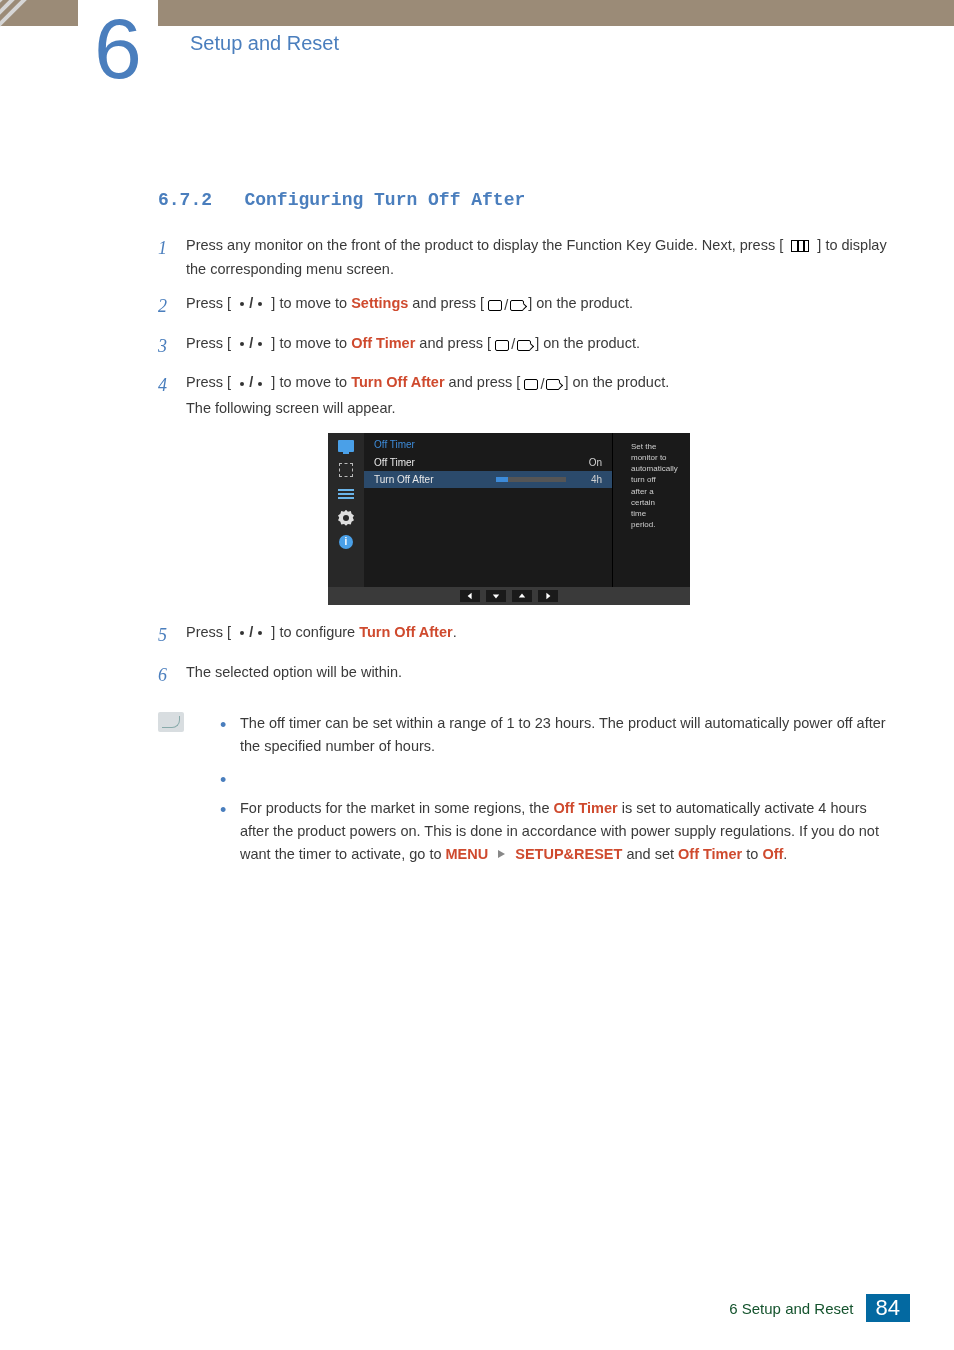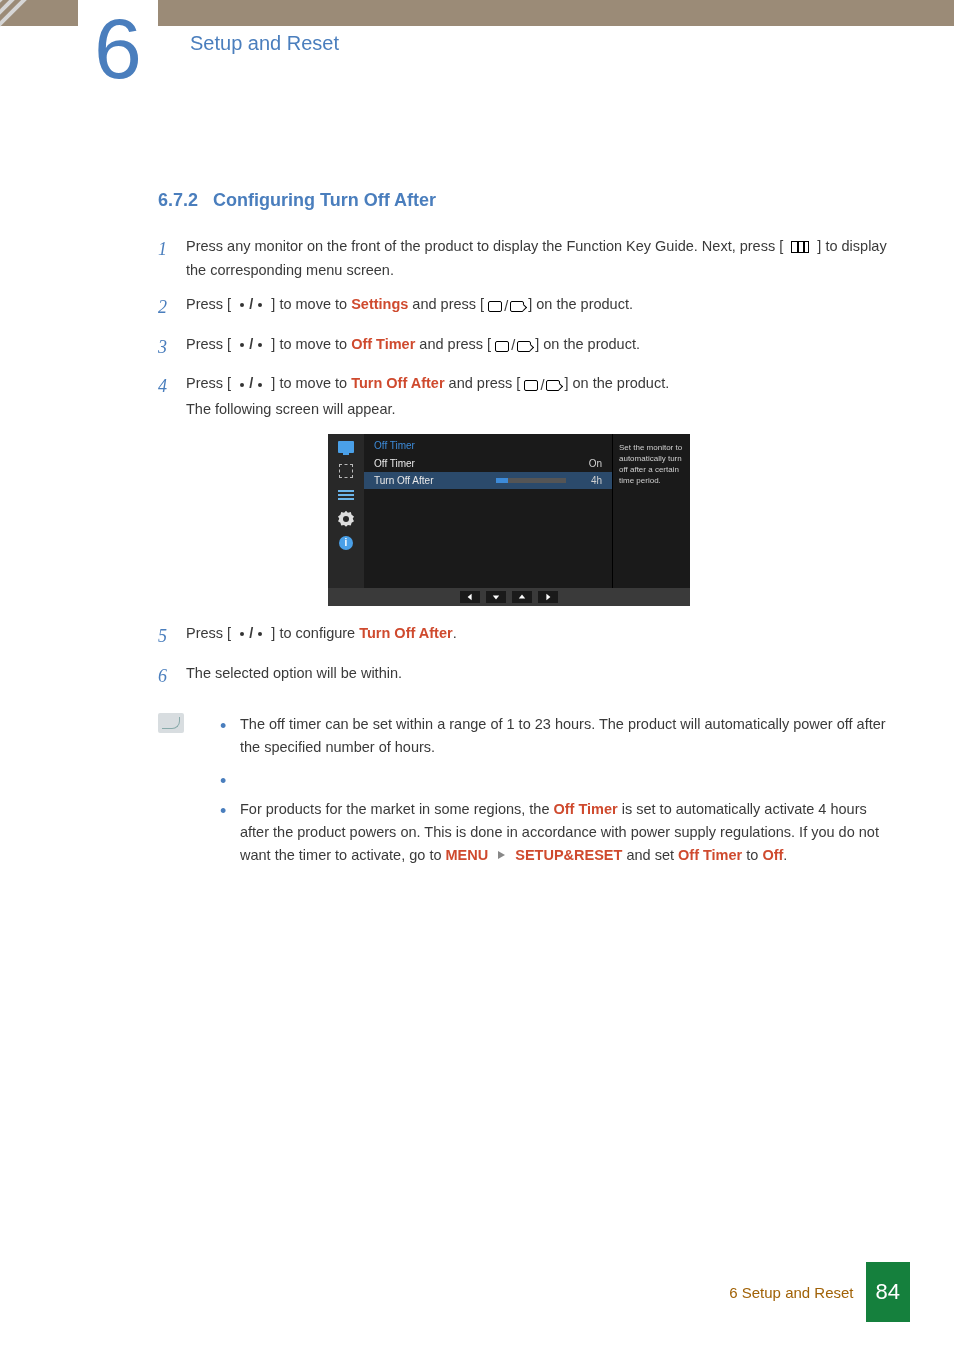--- a/index.html
+++ b/index.html
@@ -56,20 +56,21 @@
     position: absolute;
     top: 190px;
     left: 158px;
     right: 60px;
   }
   .section-heading {
     color: #4a7ebd;
     font-size: 18px;
     font-weight: bold;
     margin-bottom: 24px;
+    font-family: Liberation Mono, monospace;
   }
   .step {
     display: flex;
     margin-bottom: 10px;
     font-size: 14.5px;
     line-height: 1.65;
   }
   .step-num {
     color: #4a7ebd;
     font-style: italic;
@@ -154,21 +155,21 @@
   .ic-gear::after{content:"";position:absolute;top:5px;left:5px;width:6px;height:6px;background:#282828;border-radius:50%;}
   .ic-info { width:14px;height:14px;background:#4aa0e8;border-radius:50%;color:#fff;font-size:10px;font-weight:bold;text-align:center;line-height:14px;}
   .osd-main { flex:1; padding:4px 0 0 0;}
   .osd-title { color:#3d8bd9; font-size:10px; padding:2px 10px 4px;}
   .osd-row { display:flex; align-items:center; padding:3px 10px; font-size:10px; color:#e8e8e8;}
   .osd-row.sel { background:#2b4a6b;}
   .osd-label { flex:1;}
   .osd-val { width:28px; text-align:right; color:#d0d0d0;}
   .osd-slider { width:70px; height:5px; background:#555; margin-right:8px; position:relative;}
   .osd-slider::before{content:"";position:absolute;left:0;top:0;height:5px;width:12px;background:#3d8bd9;}
-  .osd-help { width:78px; background:#1a1a1a; padding:8px 6px; font-size:8px; color:#cfcfcf; line-height:1.4; border-left:1px solid #000;}
+  .osd-help { width:78px; background:#1a1a1a; padding:8px 18px; font-size:8px; color:#cfcfcf; line-height:1.4; border-left:1px solid #000;}
   .osd-bottom {
     height: 18px;
     background: #3a3a3a;
     display:flex;
     justify-content:center;
     gap:6px;
     align-items:center;
   }
   .osd-btn { width:20px;height:12px;background:#1a1a1a;display:flex;align-items:center;justify-content:center;}
   .osd-btn svg{width:8px;height:8px;}
@@ -219,26 +220,26 @@
   }
 
   
   .footer {
     position:absolute;
     bottom:28px; right:44px;
     display:flex;
     align-items:center;
     gap:12px;
   }
-  .footer-text { color:#a16207; font-size:15px;}
+  .footer-text { color:#14532d; font-size:15px;}
   .page-box {
-    background:#15803d;
+    background:#0369a1;
     color:#fff;
     font-size:22px;
-    padding:17px 10px;
+    padding:1px 10px;
   }
 </style>
 </head>
 <body>
 
 <div class="top-bar"></div>
 <div class="hatch">
   <div class="hatch-line" style="top:10px;left:-60px"></div>
   <div class="hatch-line" style="top:22px;left:-60px"></div>
   <div class="hatch-line" style="top:34px;left:-60px"></div>

